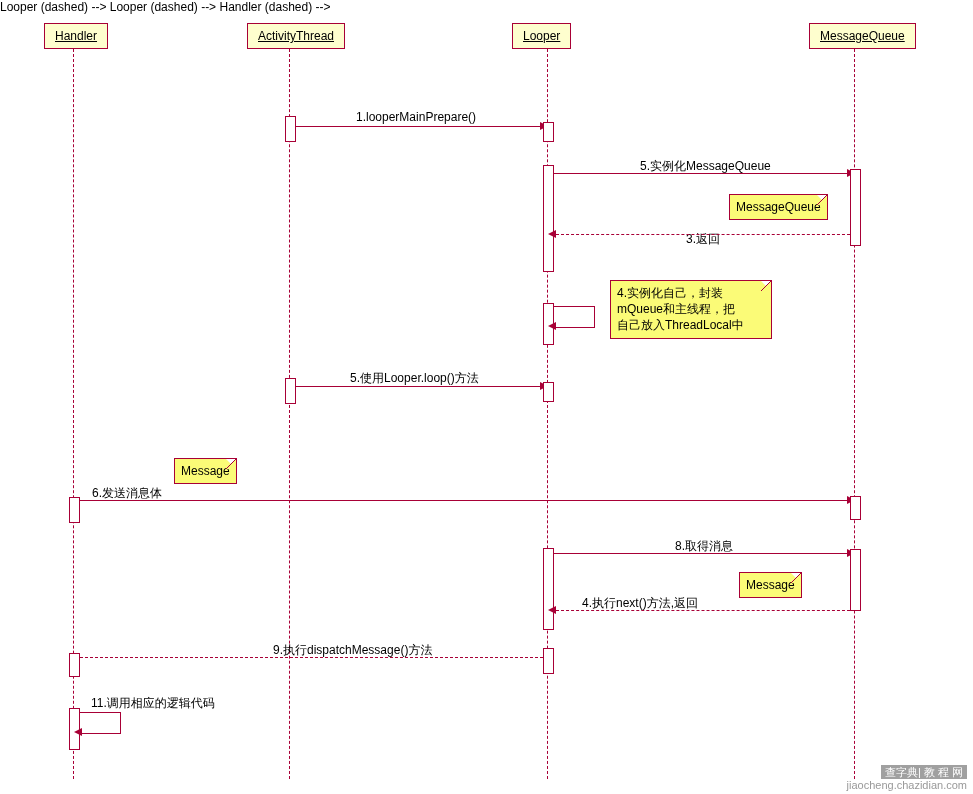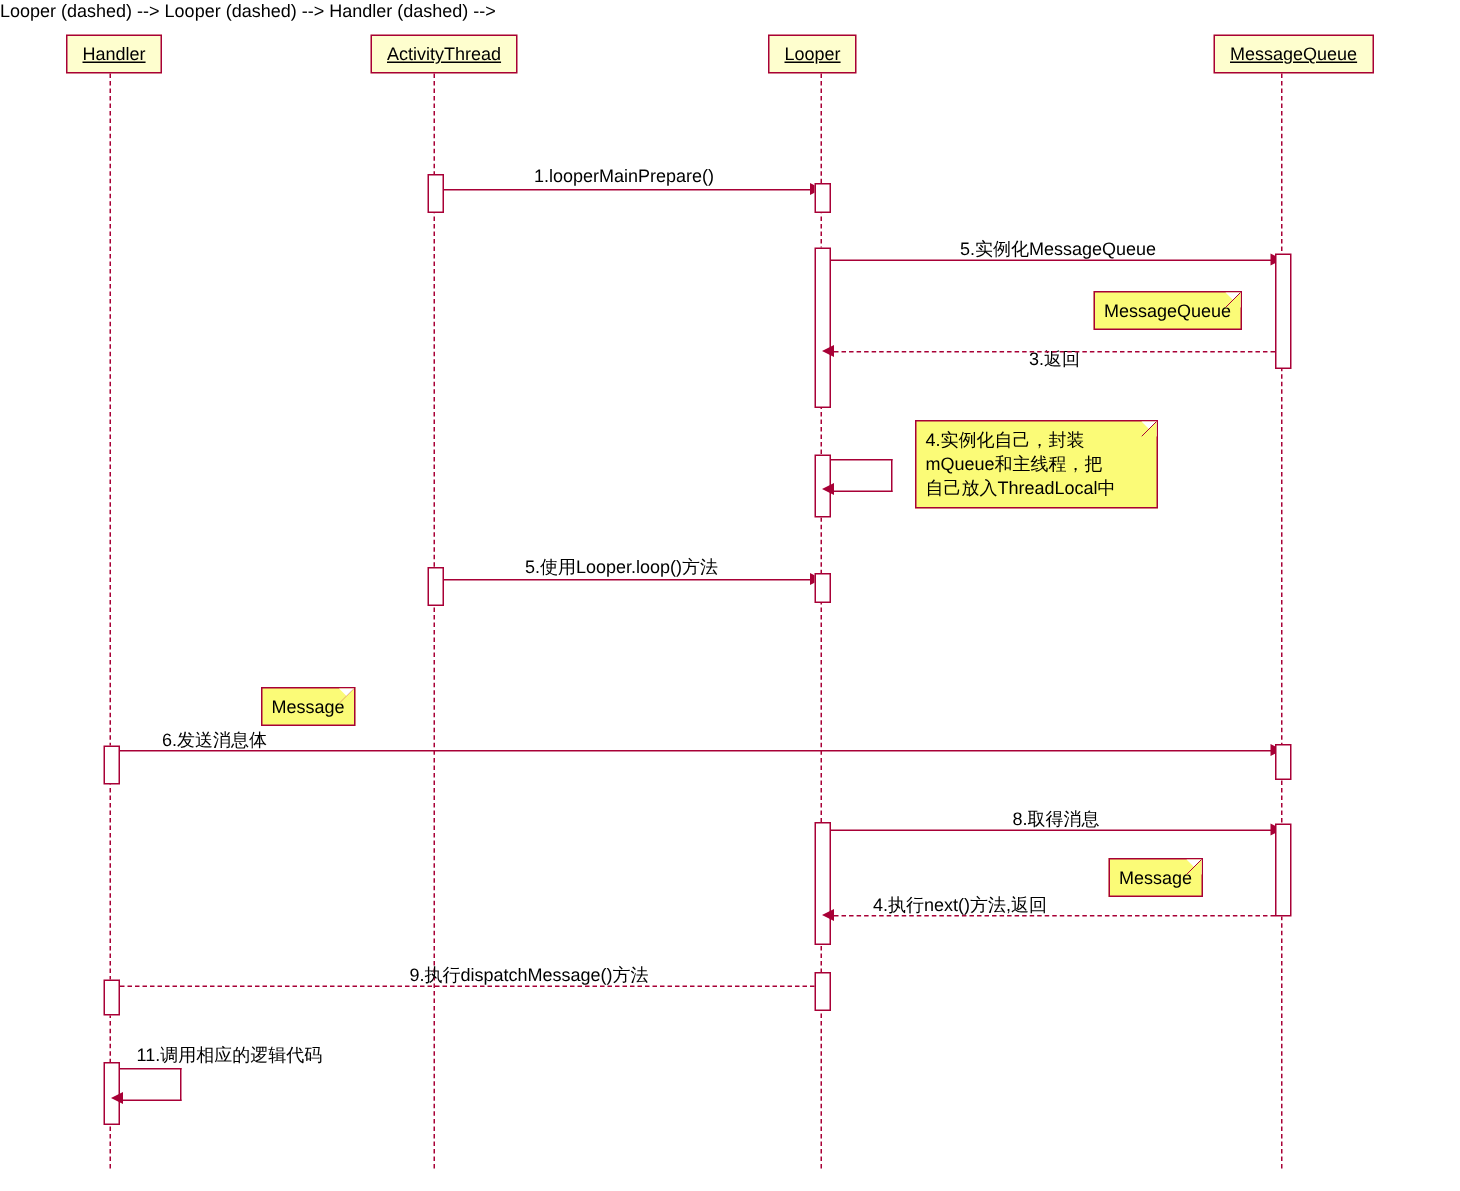--- a/index.html
+++ b/index.html
@@ -158,21 +158,21 @@
   <div class="msg-text" style="left:350px; top:370px;">5.使用Looper.loop()方法</div>
   <div class="arrow-line" style="left:296px; top:386px; width:246px;"></div>
   <div class="arrow-head-r" style="left:540px; top:382px;"></div>
   <div class="activation" style="left:543px; top:382px; height:18px;"></div>
 
   
   <div class="note-box" style="left:174px; top:458px;">Message</div>
 
   
   <div class="activation" style="left:69px; top:497px; height:24px;"></div>
-  <div class="msg-text" style="left:108px; top:485px;text-align:right;">6.发送消息体</div>
+  <div class="msg-text" style="left:92px; top:485px;text-align:right;">6.发送消息体</div>
   <div class="arrow-line" style="left:80px; top:500px; width:769px;"></div>
   <div class="arrow-head-r" style="left:847px; top:496px;"></div>
   <div class="activation" style="left:850px; top:496px; height:22px;"></div>
 
   
   <div class="activation" style="left:543px; top:548px; height:80px;"></div>
   <div class="msg-text" style="left:675px; top:538px;">8.取得消息</div>
   <div class="arrow-line" style="left:554px; top:553px; width:295px;"></div>
   <div class="arrow-head-r" style="left:847px; top:549px;"></div>
   <div class="activation" style="left:850px; top:549px; height:60px;"></div>
@@ -192,14 +192,18 @@
   <div class="arrow-head-l" style="left:72px; top:653px;"></div>
   <div class="activation" style="left:69px; top:653px; height:22px;"></div>
 
   
   <div class="activation" style="left:69px; top:708px; height:40px;"></div>
   <div class="msg-text" style="left:91px; top:695px;">11.调用相应的逻辑代码</div>
   <div class="self-arrow" style="left:80px; top:712px; width:40px; height:20px; border-bottom:1px solid #A80036;"></div>
   <div class="arrow-head-l" style="left:74px; top:728px;"></div>
 
   
+  <div class="watermark">
+    <span class="top">查字典| 教 程 网</span><br>
+    <span>jiaocheng.chazidian.com</span>
+  </div>
 
 </div>
 
 </body></html>

